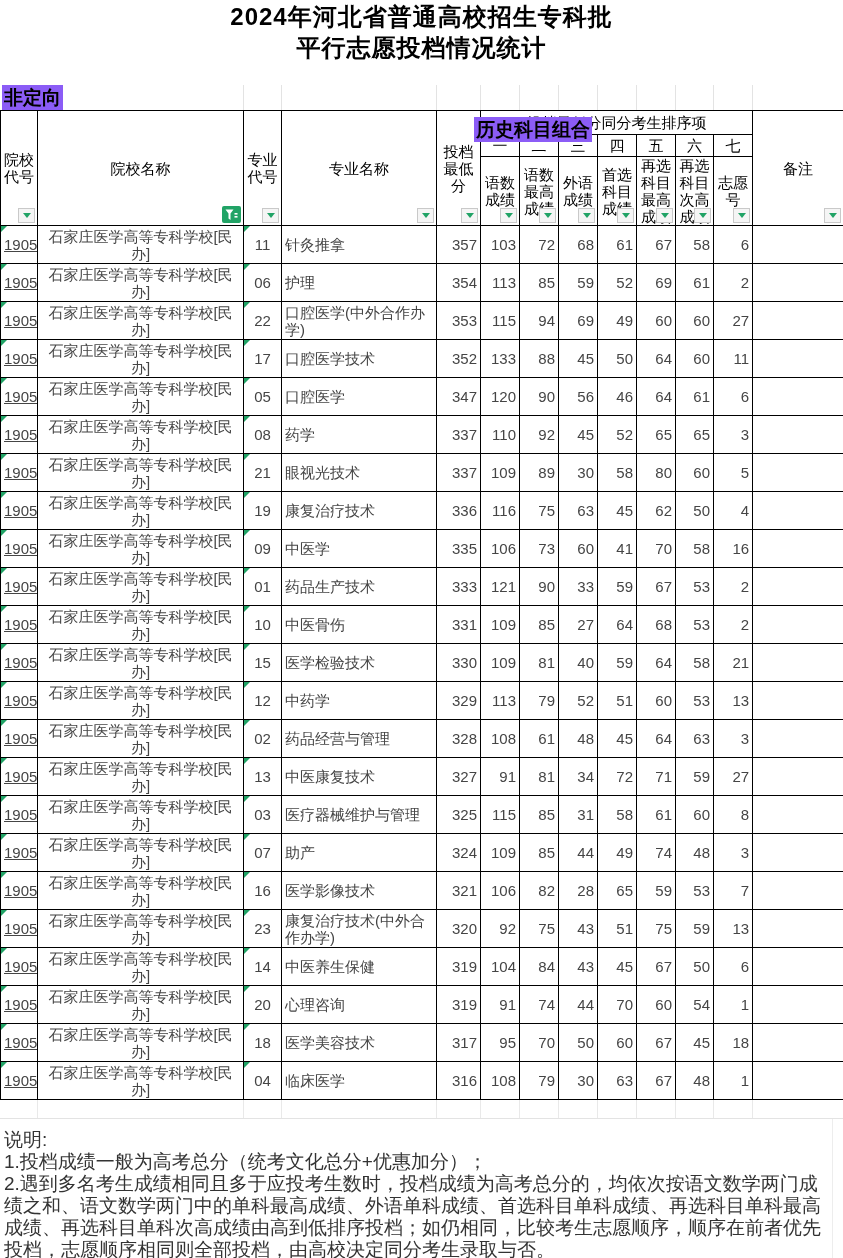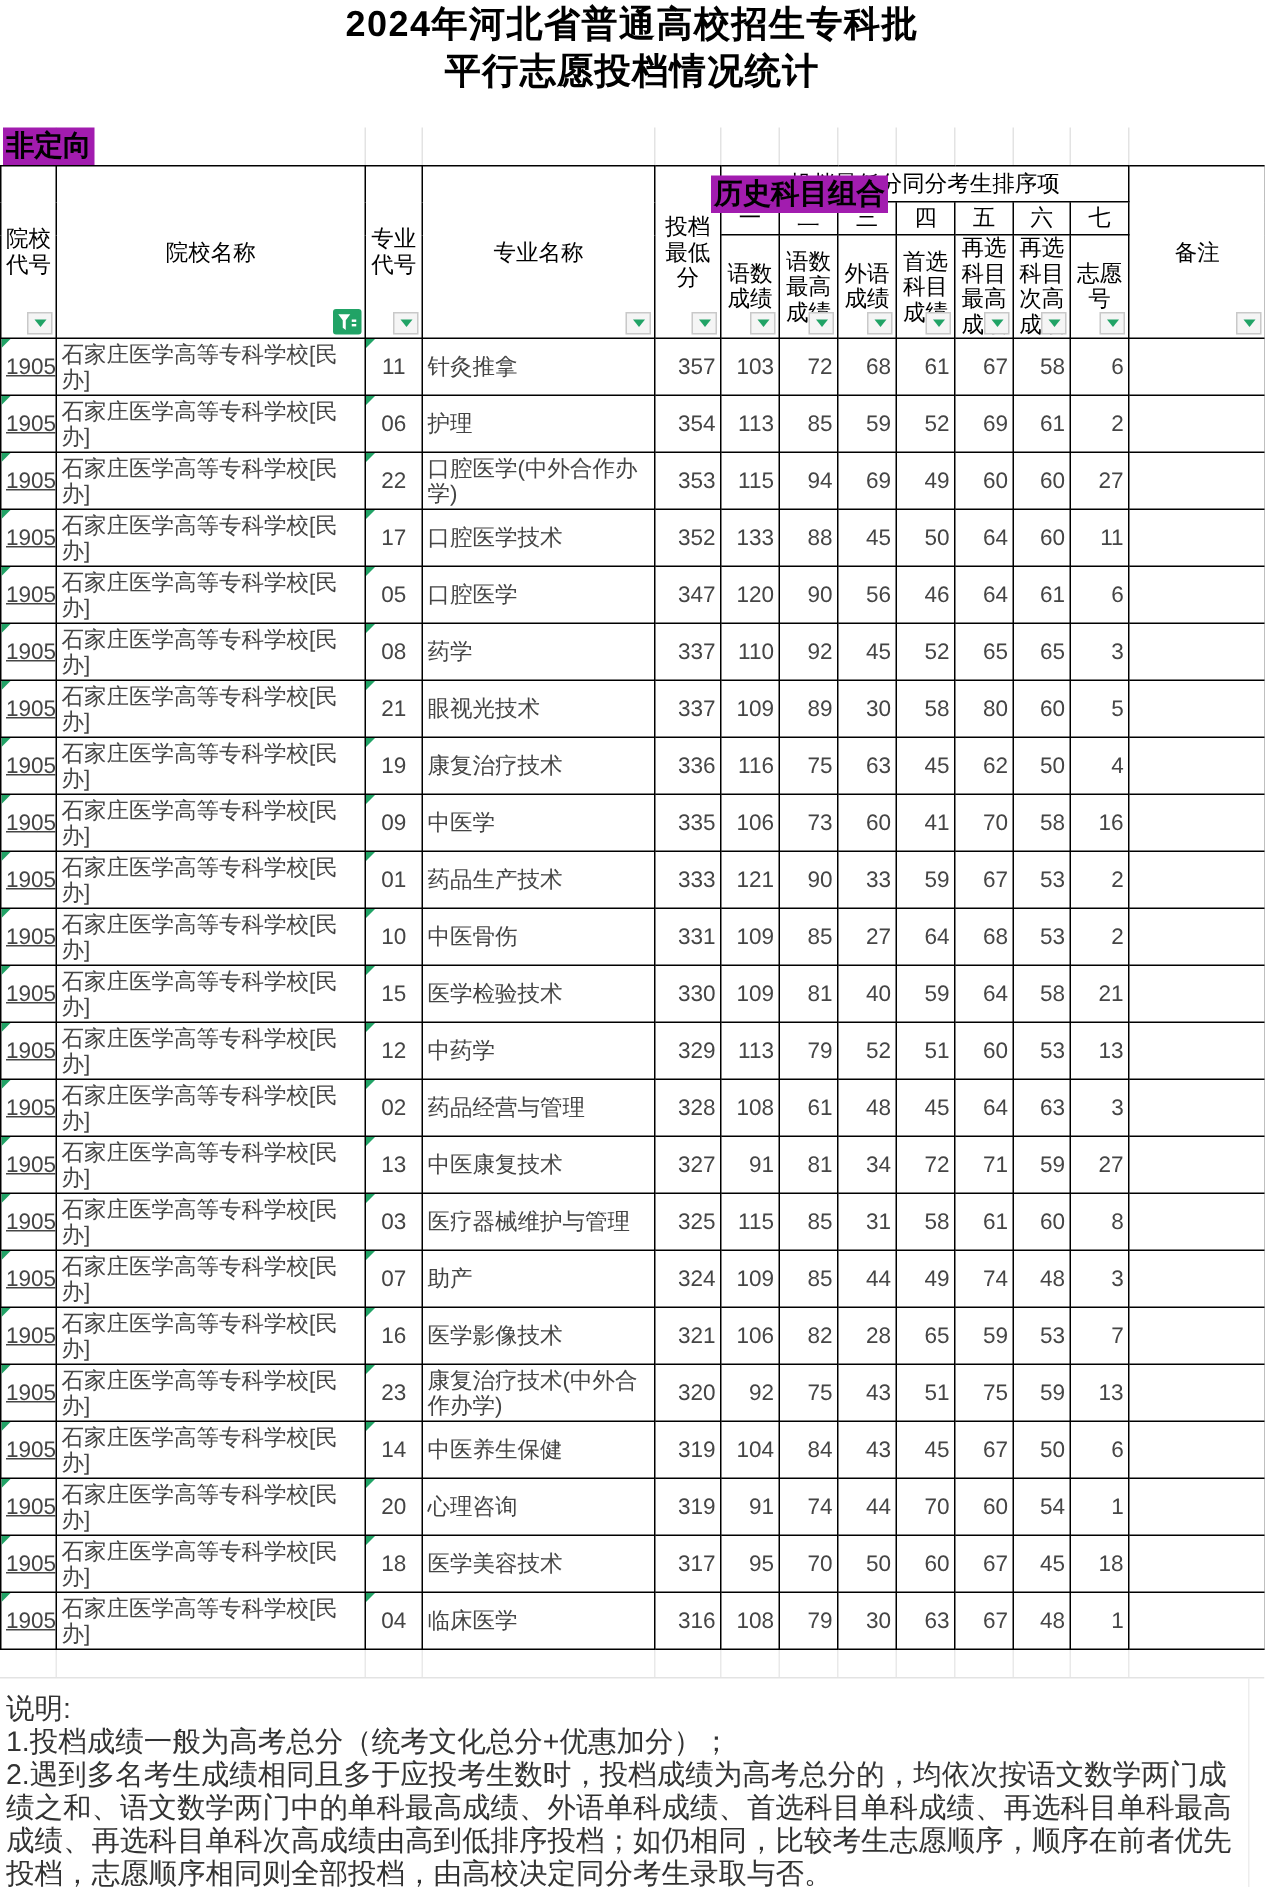--- a/index.html
+++ b/index.html
@@ -7,37 +7,37 @@
        font-family:"Liberation Sans","DejaVu Sans",sans-serif;color:#000;}
 
   
   .title-block{height:85px;box-sizing:border-box;padding-top:1px;text-align:center;}
   .title-line{font-size:24px;font-weight:bold;line-height:31px;letter-spacing:1px;}
 
   
   .section-row{position:relative;height:25px;}
   .section-row .gridline{position:absolute;top:0;bottom:0;width:1px;background:#e3e3e3;z-index:0;}
   .sec-label{position:absolute;top:0;height:25px;line-height:25px;font-weight:bold;
-             font-size:19px;background:#a21caf;z-index:1;padding:0 2px;white-space:nowrap;}
+             font-size:19px;background:#8b5cf6;z-index:1;padding:0 2px;white-space:nowrap;}
   .sec-left{left:2px;}
   .sec-right{left:474px;margin-top:32px;}
 
   
   table.main{width:843px;border-collapse:collapse;table-layout:fixed;}
   table.main th,table.main td{border:1px solid #000;box-sizing:border-box;overflow:hidden;}
   table.main th{font-size:15px;font-weight:normal;text-align:center;vertical-align:middle;
                 position:relative;padding:0;line-height:17px;}
   .th-sub{line-height:16px;padding:0 1px;}
   tr.h-group{height:24px;} tr.h-nums{height:22px;} tr.h-labels{height:69px;}
 
   table.main td{font-size:15px;color:#454545;vertical-align:middle;
                 padding:1px 3px;position:relative;line-height:17px;}
   tr.data-row{height:38px;}
   td.c-code{text-align:center;padding-left:2px;padding-right:0;text-decoration:underline;}
-  td.c-name{text-align:left;word-break:break-all;line-height:17px;}
+  td.c-name{text-align:center;word-break:break-all;line-height:17px;}
   td.m-code{text-align:center;}
   td.m-name{text-align:left;word-break:break-all;}
   td.num{text-align:right;padding-right:4px;}
   td.remark{text-align:left;}
 
   .corner{position:absolute;top:0;left:0;width:0;height:0;
           border-top:6px solid #21A366;border-right:6px solid transparent;}
 
   
   .filter-btn{position:absolute;right:2px;bottom:2px;width:17px;height:15px;

